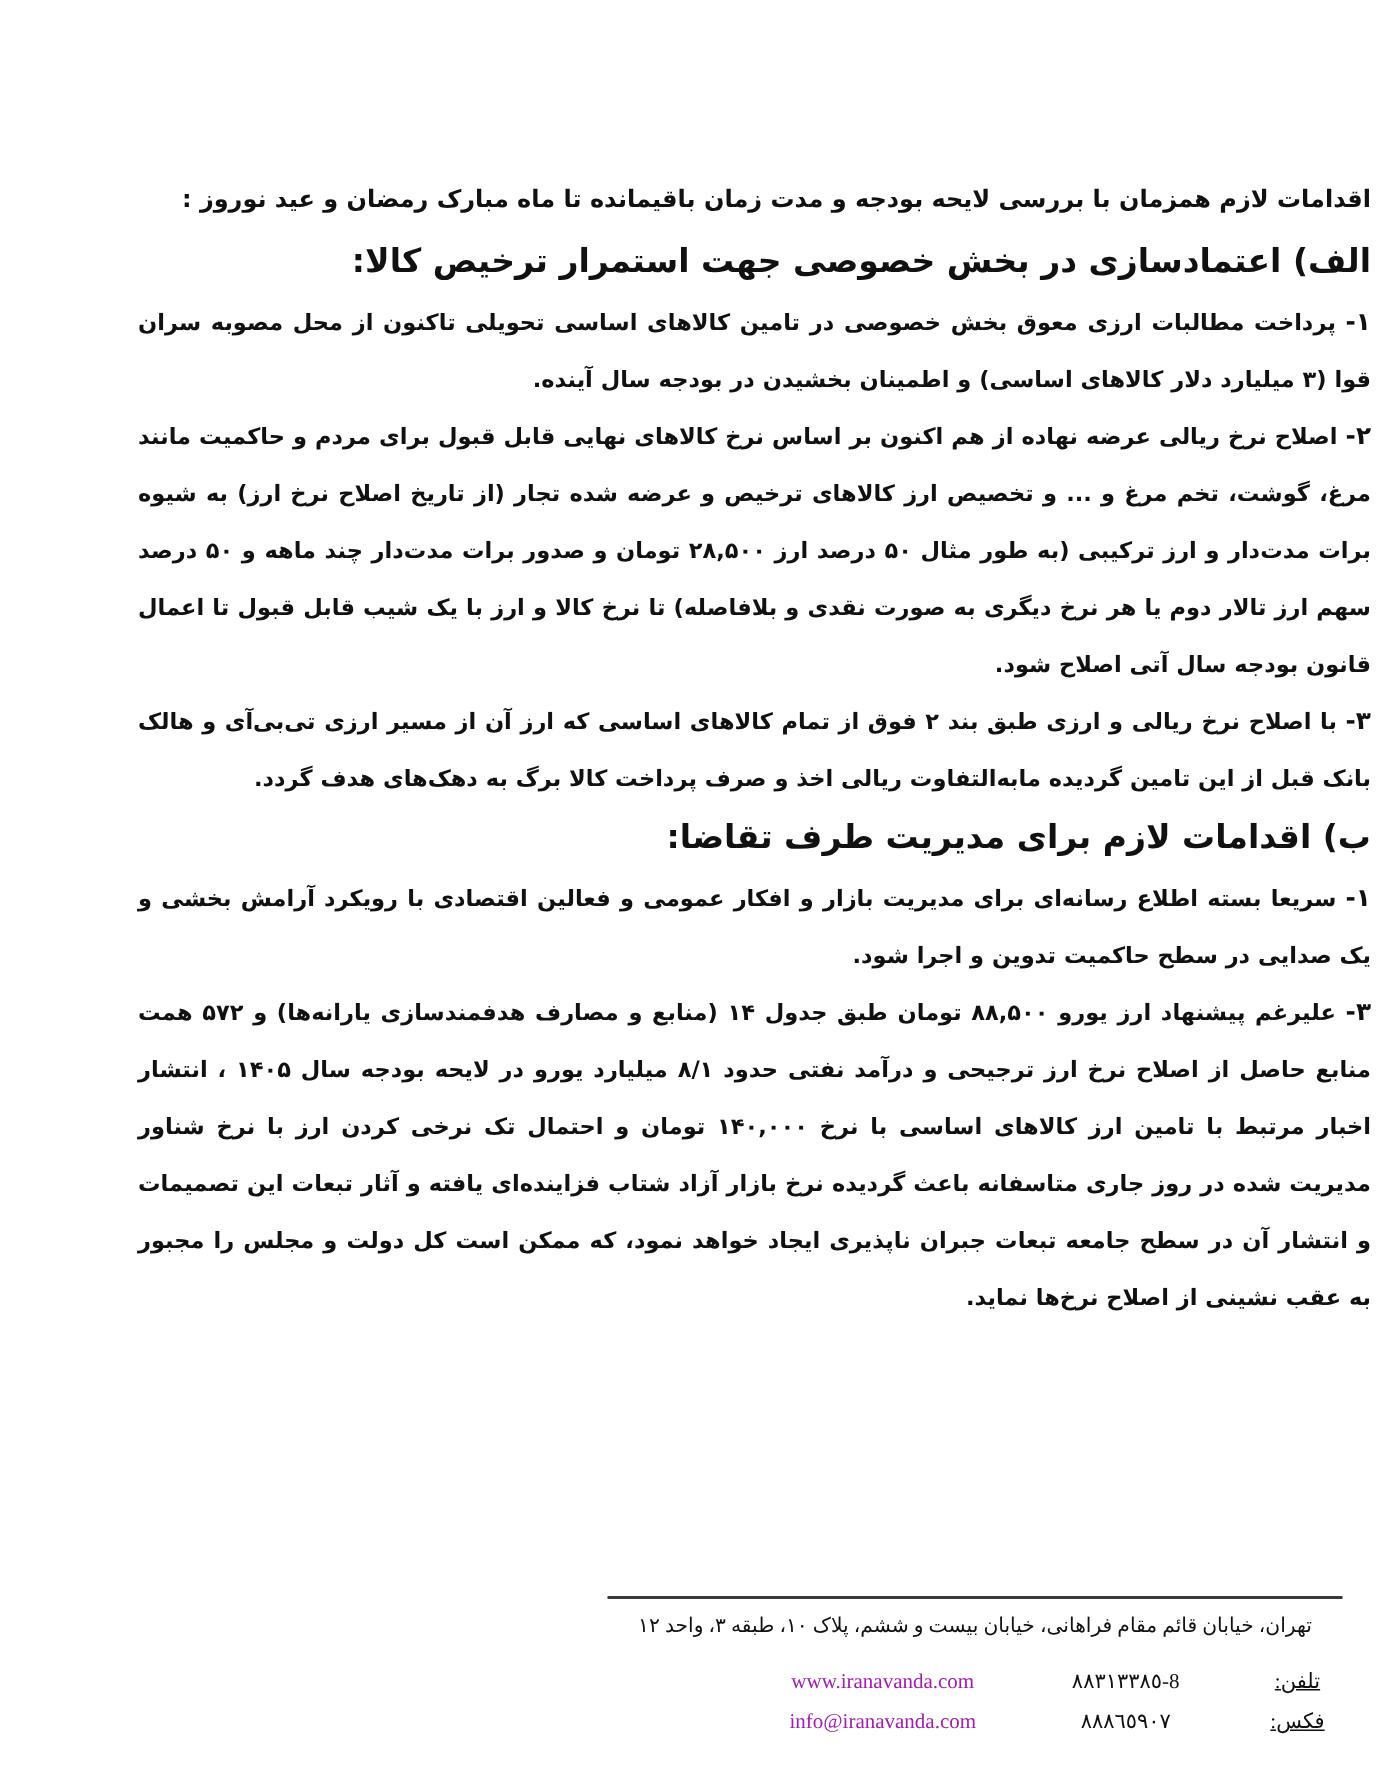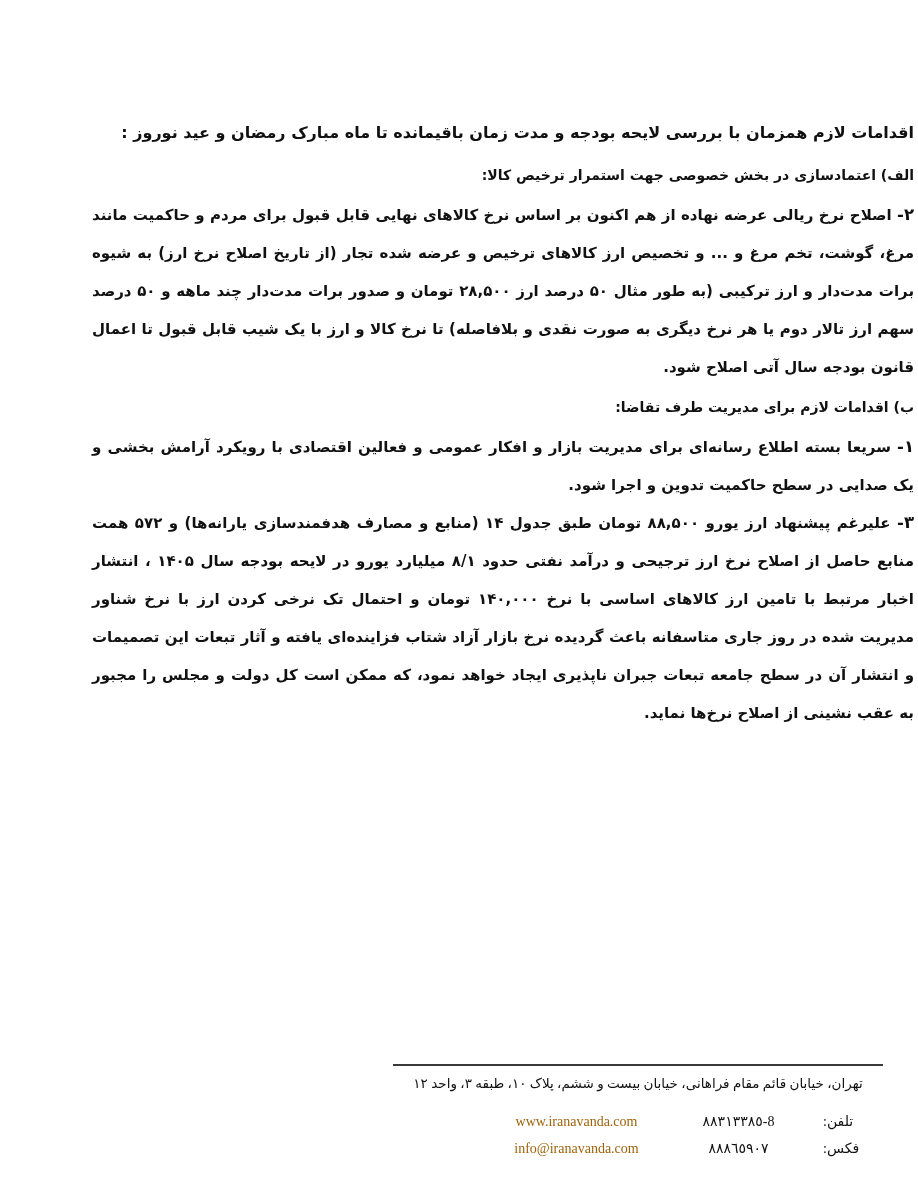--- a/index.html
+++ b/index.html
@@ -22,41 +22,41 @@
   }
   .doc-title {
     font-size: 16px;
     font-weight: bold;
     line-height: 42px;
     text-align: right;
     white-space: nowrap;
     margin: 0;
   }
   .section-heading {
-    font-size: 14px;
+    font-size: 22px;
     font-weight: bold;
     line-height: 42px;
     text-align: right;
     margin: 0;
   }
   .item {
     font-size: 15px;
     font-weight: bold;
     line-height: 38px;
     text-align: justify;
     margin: 0;
   }
   .item .num {
     font-size: 16.5px;
     font-weight: bold;
   }
   .footer {
     position: absolute;
     top: 1064px;
-    right: 59px;
+    right: 47px;
     width: 490px;
     border-top: 2px solid #3a3a3a;
     direction: rtl;
   }
   .address {
     margin-top: 8px;
     font-size: 13.5px;
     line-height: 20px;
     text-align: center;
     font-family: "Liberation Serif", "DejaVu Sans", serif;
@@ -65,47 +65,49 @@
     margin-top: 16px;
     display: grid;
     grid-template-columns: 60px 125px 155px;
     column-gap: 22px;
     row-gap: 4px;
     direction: rtl;
     font-size: 14px;
     line-height: 23px;
     font-family: "Liberation Serif", "DejaVu Sans", serif;
   }
-  .contact-label { text-align: left; }
+  .contact-label { text-align: center; text-decoration: underline; }
   .contact-number {
     text-align: center;
     direction: ltr;
     unicode-bidi: bidi-override;
   }
   .contact-link {
     text-align: center;
     direction: ltr;
     unicode-bidi: embed;
-    color: #a16207;
+    color: #a21caf;
   }
 </style>
 </head>
 <body>
 
 <div class="page">
 
   <div class="content">
 
     <p class="doc-title">اقدامات لازم همزمان با بررسی لایحه بودجه و مدت زمان باقیمانده تا ماه مبارک رمضان و عید نوروز :</p>
 
     <p class="section-heading">الف) اعتمادسازی در بخش خصوصی جهت استمرار ترخیص کالا:</p>
 
+    <p class="item"><span class="num">۱-</span> <span>پرداخت مطالبات ارزی معوق بخش خصوصی در تامین کالاهای اساسی تحویلی تاکنون از محل مصوبه سران قوا (۳ میلیارد دلار کالاهای اساسی) و اطمینان بخشیدن در بودجه سال آینده.</span></p>
 
     <p class="item"><span class="num">۲-</span> <span>اصلاح نرخ ریالی عرضه نهاده از هم اکنون بر اساس نرخ کالاهای نهایی قابل قبول برای مردم و حاکمیت مانند مرغ، گوشت، تخم مرغ و ... و تخصیص ارز کالاهای ترخیص و عرضه شده تجار (از تاریخ اصلاح نرخ ارز) به شیوه برات مدت‌دار و ارز ترکیبی (به طور مثال ۵۰ درصد ارز ۲۸,۵۰۰ تومان و صدور برات مدت‌دار چند ماهه و ۵۰ درصد سهم ارز تالار دوم یا هر نرخ دیگری به صورت نقدی و بلافاصله) تا نرخ کالا و ارز با یک شیب قابل قبول تا اعمال قانون بودجه سال آتی اصلاح شود.</span></p>
 
+    <p class="item"><span class="num">۳-</span> <span>با اصلاح نرخ ریالی و ارزی طبق بند ۲ فوق از تمام کالاهای اساسی که ارز آن از مسیر ارزی تی‌بی‌آی و هالک بانک قبل از این تامین گردیده مابه‌التفاوت ریالی اخذ و صرف پرداخت کالا برگ به دهک‌های هدف گردد.</span></p>
 
     <p class="section-heading">ب) اقدامات لازم برای مدیریت طرف تقاضا:</p>
 
     <p class="item"><span class="num">۱-</span> <span>سریعا بسته اطلاع رسانه‌ای برای مدیریت بازار و افکار عمومی و فعالین اقتصادی با رویکرد آرامش بخشی و یک صدایی در سطح حاکمیت تدوین و اجرا شود.</span></p>
 
 
     <p class="item"><span class="num">۳-</span> <span>علیرغم پیشنهاد ارز یورو ۸۸,۵۰۰ تومان طبق جدول ۱۴ (منابع و مصارف هدفمندسازی یارانه‌ها) و ۵۷۲ همت منابع حاصل از اصلاح نرخ ارز ترجیحی و درآمد نفتی حدود ۸/۱ میلیارد یورو در لایحه بودجه سال ۱۴۰۵ ، انتشار اخبار مرتبط با تامین ارز کالاهای اساسی با نرخ ۱۴۰,۰۰۰ تومان و احتمال تک نرخی کردن ارز با نرخ شناور مدیریت شده در روز جاری متاسفانه باعث گردیده نرخ بازار آزاد شتاب فزاینده‌ای یافته و آثار تبعات این تصمیمات و انتشار آن در سطح جامعه تبعات جبران ناپذیری ایجاد خواهد نمود، که ممکن است کل دولت و مجلس را مجبور به عقب نشینی از اصلاح نرخ‌ها نماید.</span></p>
 
 
   </div>

